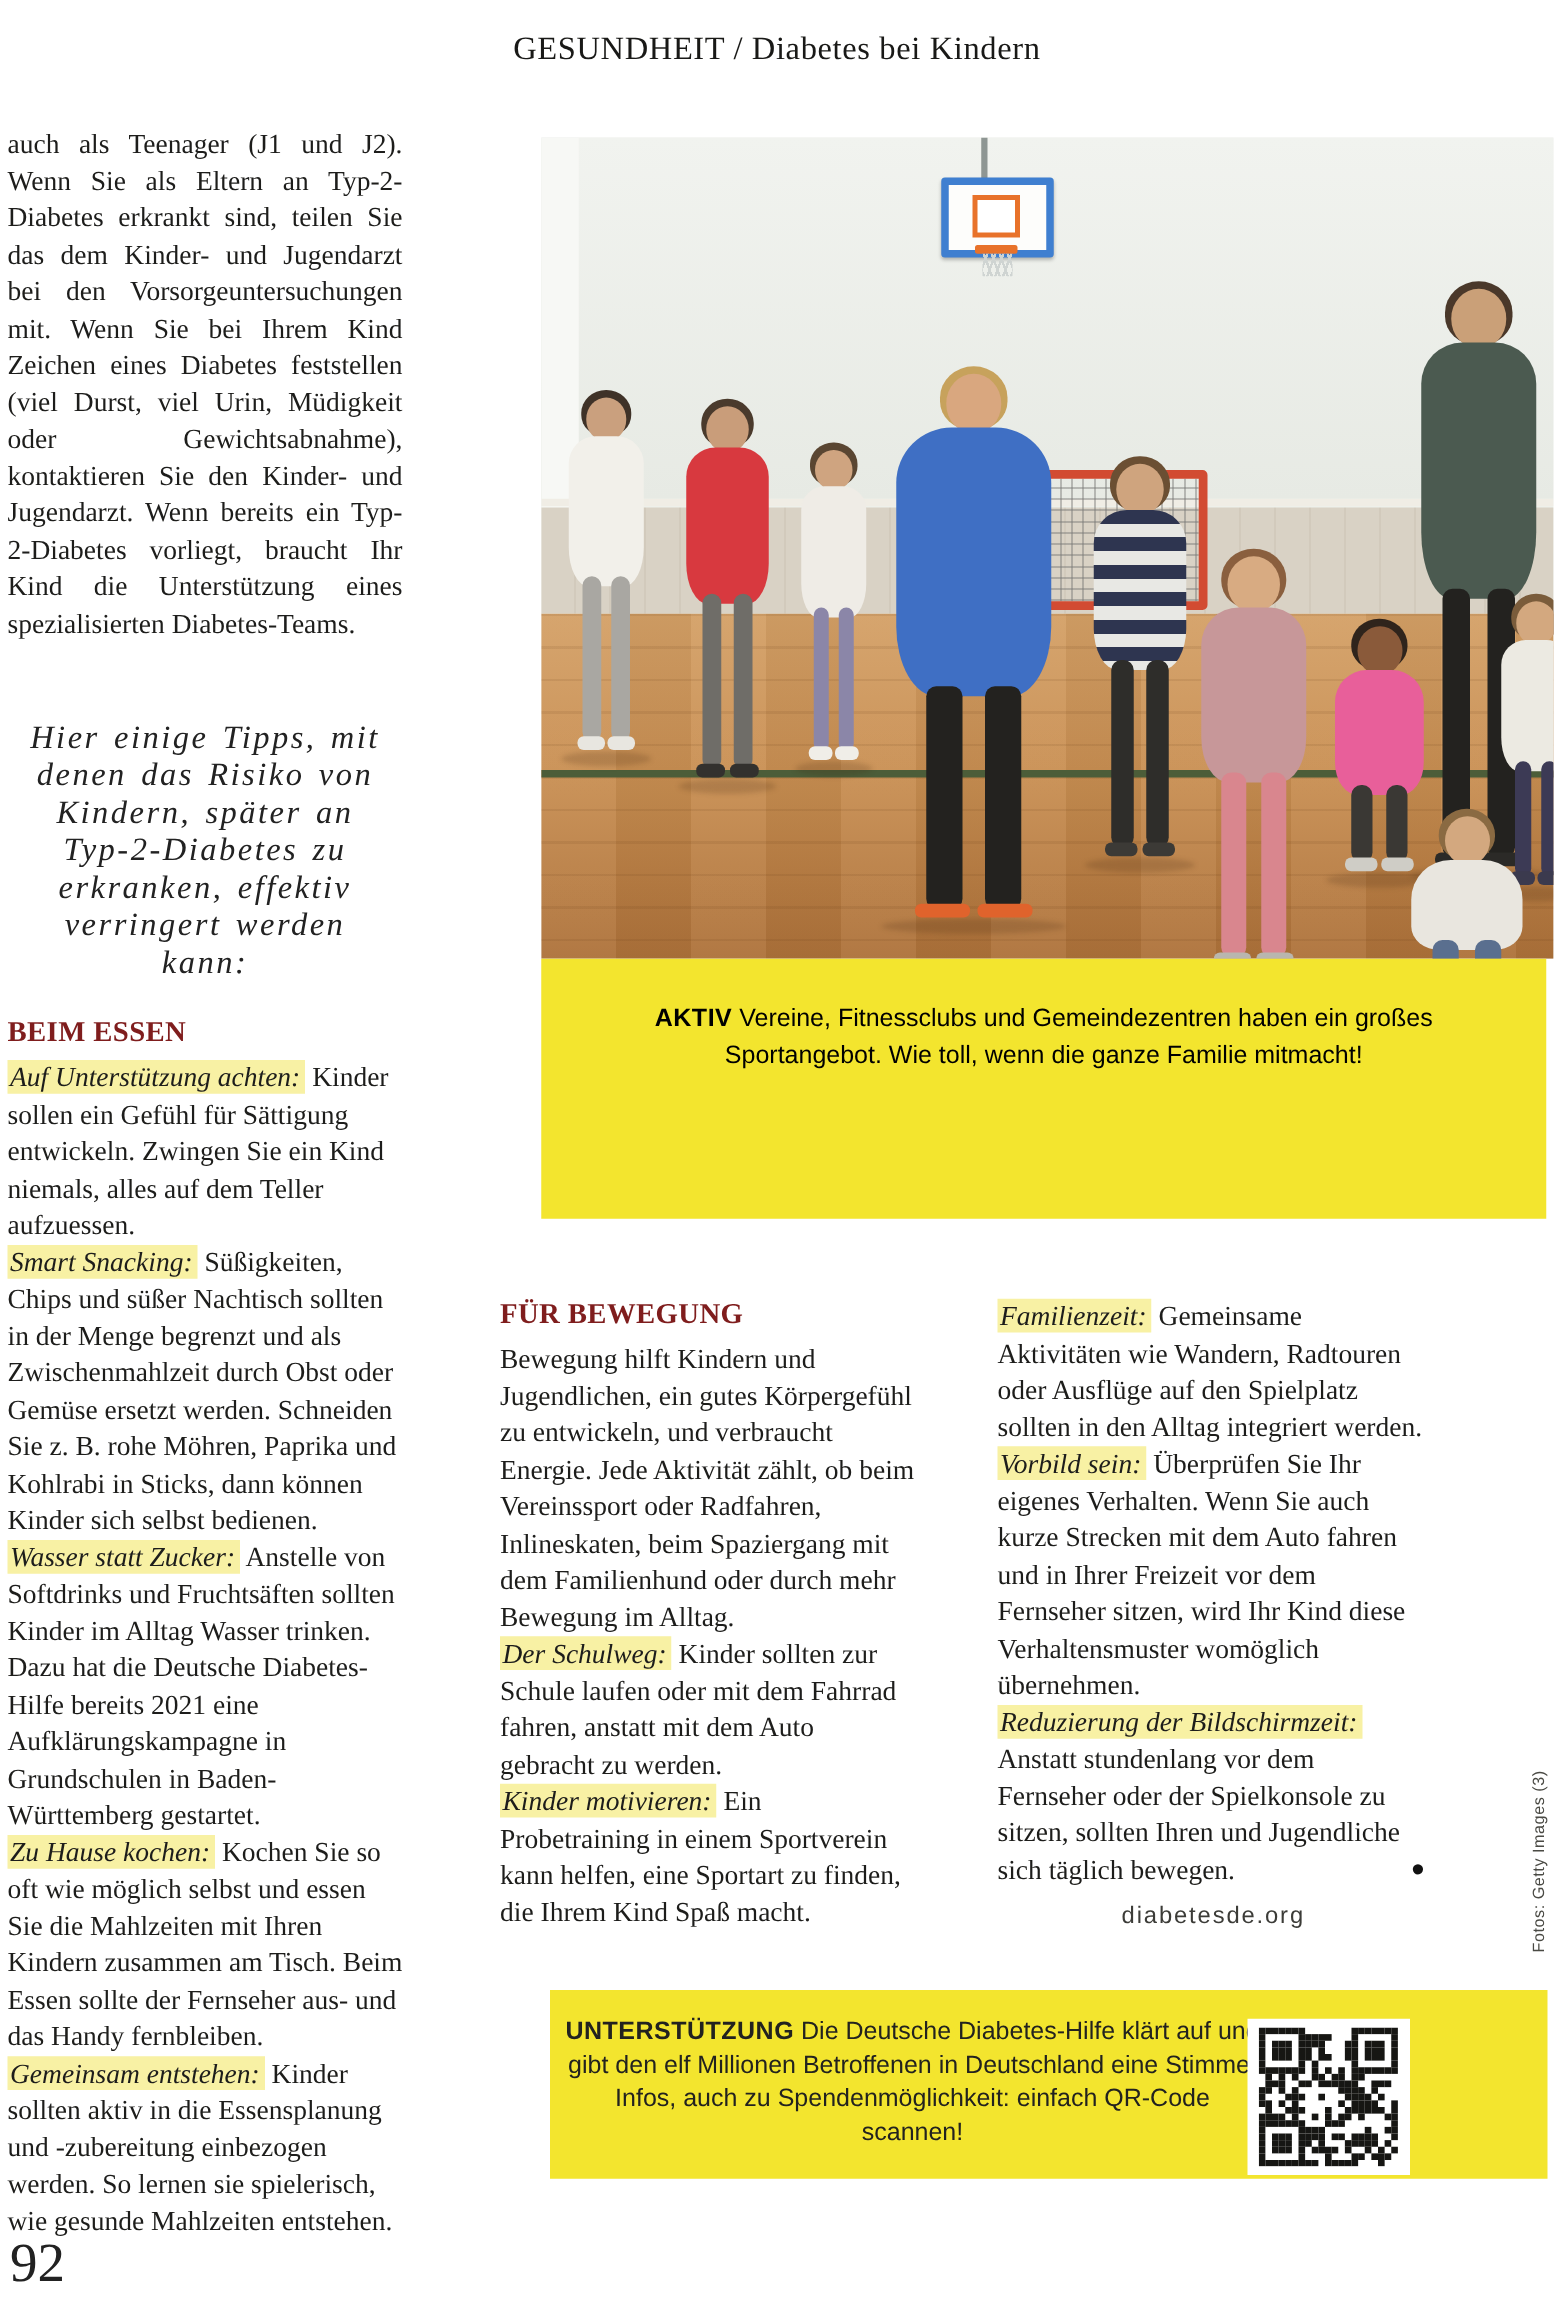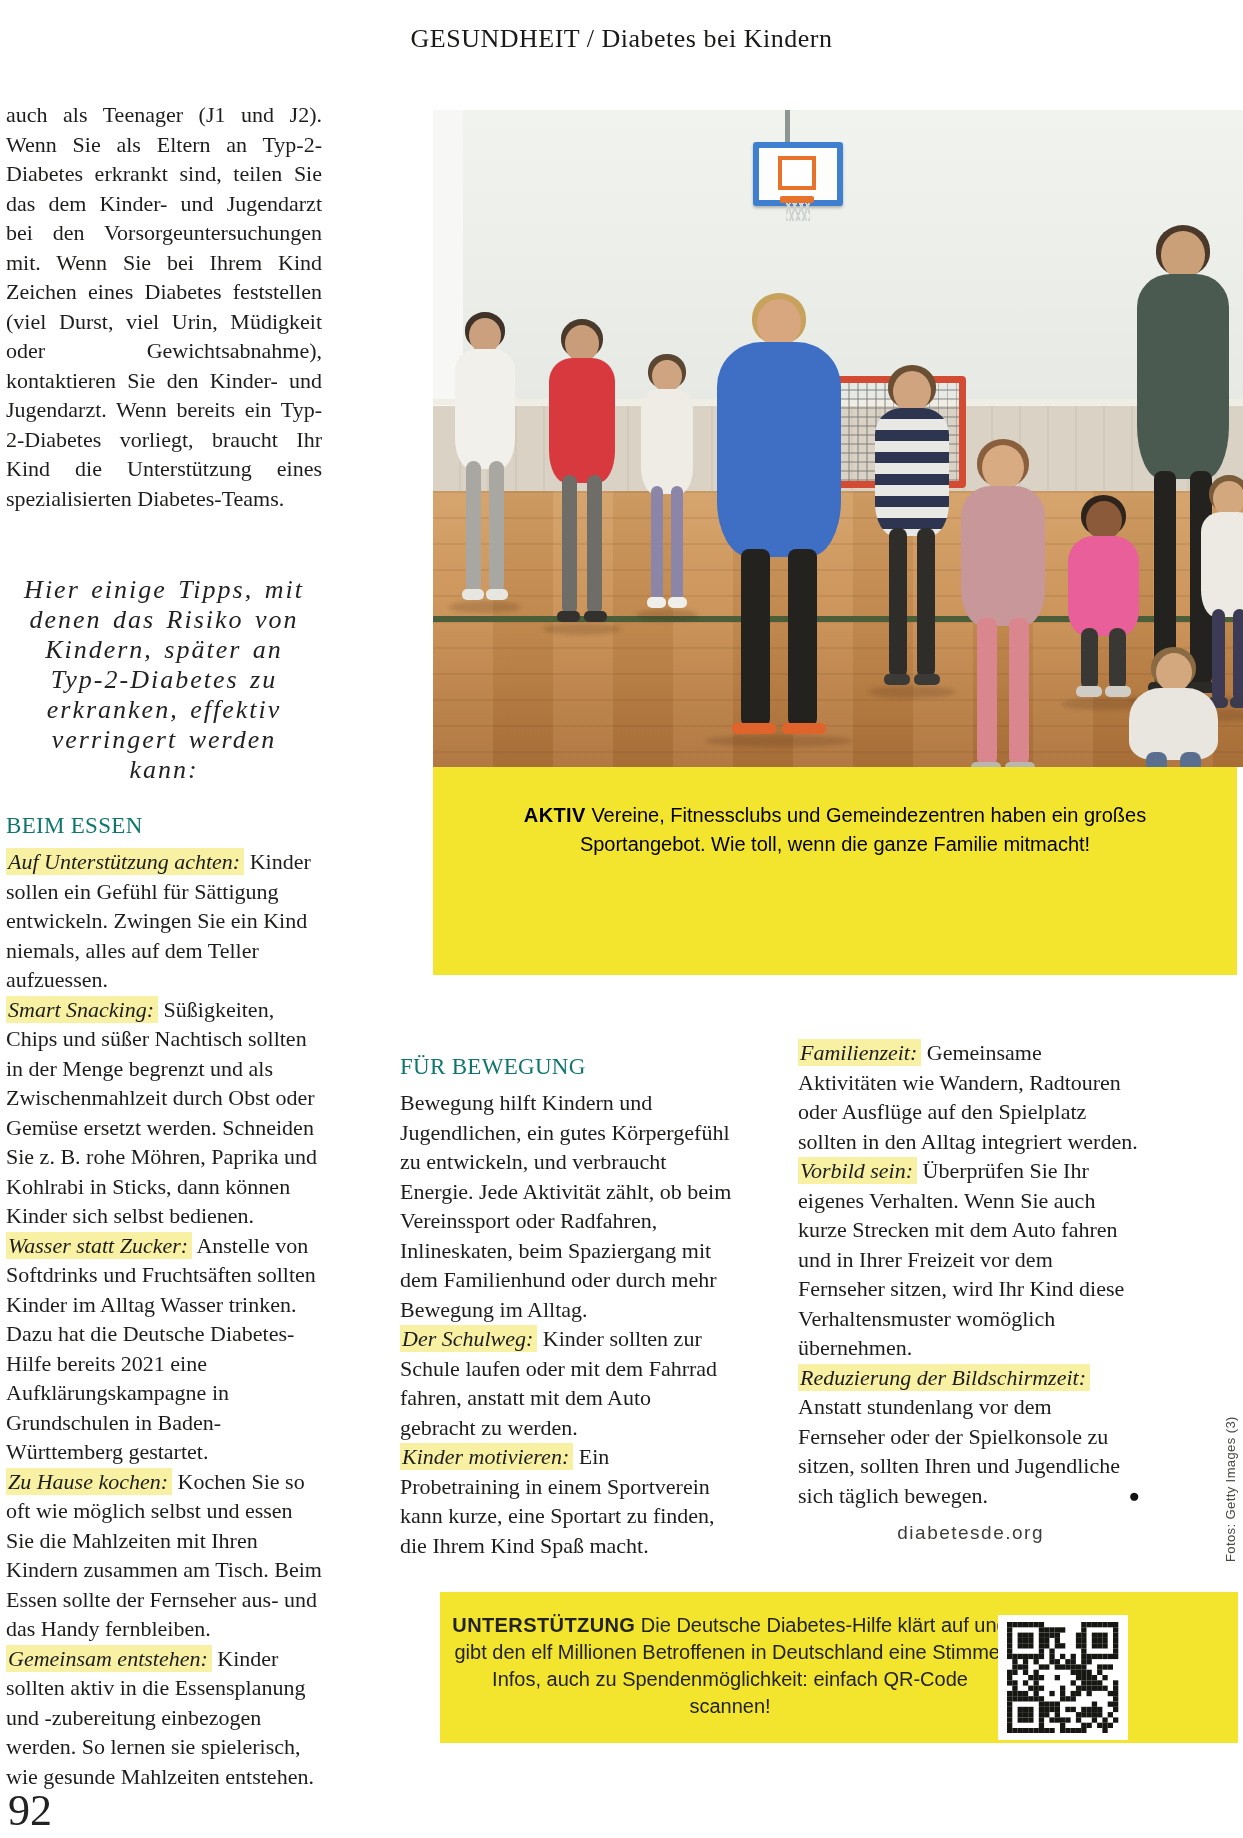--- a/index.html
+++ b/index.html
@@ -10,22 +10,22 @@
           font-size:26px;letter-spacing:.5px;color:#191917;margin-top:22px;}
   
   .col{position:absolute;}
   .col-left{left:6px;top:100px;width:316px;}
   .col-mid{left:400px;top:1036px;width:332px;}
   .col-right{left:798px;top:1038px;width:342px;}
   .intro{margin:0;text-align:justify;}
   .quote{margin:62px auto 0 auto;width:300px;text-align:center;font-style:italic;
          font-size:26px;line-height:30px;letter-spacing:2px;word-spacing:3px;color:#222;}
   h2.heading{margin:26px 0 6px 0;font-size:23px;line-height:30px;letter-spacing:.3px;
-             font-weight:400;color:#0f766e;}
-  .col-mid h2.heading{margin-top:16px;}
+             font-weight:700;color:#7f1d1d;}
+  .col-mid h2.heading{margin-top:0;}
   p.item{margin:0;}
   .hl{font-style:italic;background:#f8f1a4;padding:1px 4px 1px 2px;
       -webkit-box-decoration-break:clone;box-decoration-break:clone;}
   .end-dot{float:right;font-size:19px;line-height:29.5px;color:#111;}
   .site-link{margin-top:8px;text-align:right;padding-right:96px;
              font-family:"Liberation Sans",sans-serif;font-size:19px;
              letter-spacing:1.5px;color:#3c3c38;cursor:pointer;}
   
   .photo{position:absolute;left:433px;top:110px;width:810px;height:657px;overflow:hidden;
          background:#eef0eb;}
@@ -182,21 +182,21 @@
     </div>
 
   <div class="caption-box">
     <p><b>AKTIV</b> <span>Vereine, Fitnessclubs und Gemeindezentren haben ein großes Sportangebot. Wie toll, wenn die ganze Familie mitmacht!</span></p>
   </div>
 
   <div class="col col-mid">
     <h2 class="heading">FÜR BEWEGUNG</h2>
     <p class="item">Bewegung hilft Kindern und Jugendlichen, ein gutes Körpergefühl zu entwickeln, und verbraucht Energie. Jede Aktivität zählt, ob beim Vereinssport oder Radfahren, Inlineskaten, beim Spaziergang mit dem Familienhund oder durch mehr Bewegung im Alltag.</p>
     <p class="item"><span class="hl">Der Schulweg:</span> <span>Kinder sollten zur Schule laufen oder mit dem Fahrrad fahren, anstatt mit dem Auto gebracht zu werden.</span></p>
-    <p class="item"><span class="hl">Kinder motivieren:</span> <span>Ein Probetraining in einem Sportverein kann kurze, eine Sportart zu finden, die Ihrem Kind Spaß macht.</span></p>
+    <p class="item"><span class="hl">Kinder motivieren:</span> <span>Ein Probetraining in einem Sportverein kann helfen, eine Sportart zu finden, die Ihrem Kind Spaß macht.</span></p>
   </div>
 
   <div class="col col-right">
     <p class="item"><span class="hl">Familienzeit:</span> <span>Gemeinsame Aktivitäten wie Wandern, Radtouren oder Ausflüge auf den Spielplatz sollten in den Alltag integriert werden.</span></p>
     <p class="item"><span class="hl">Vorbild sein:</span> <span>Überprüfen Sie Ihr eigenes Verhalten. Wenn Sie auch kurze Strecken mit dem Auto fahren und in Ihrer Freizeit vor dem Fernseher sitzen, wird Ihr Kind diese Verhaltensmuster womöglich übernehmen.</span></p>
     <p class="item"><span class="hl">Reduzierung der Bildschirmzeit:</span> <span>Anstatt stundenlang vor dem Fernseher oder der Spielkonsole zu sitzen, sollten Ihren und Jugendliche sich täglich bewegen.</span><span class="end-dot">●</span></p>
     <div class="site-link">diabetesde.org</div>
   </div>
 
   <div class="support-box">

